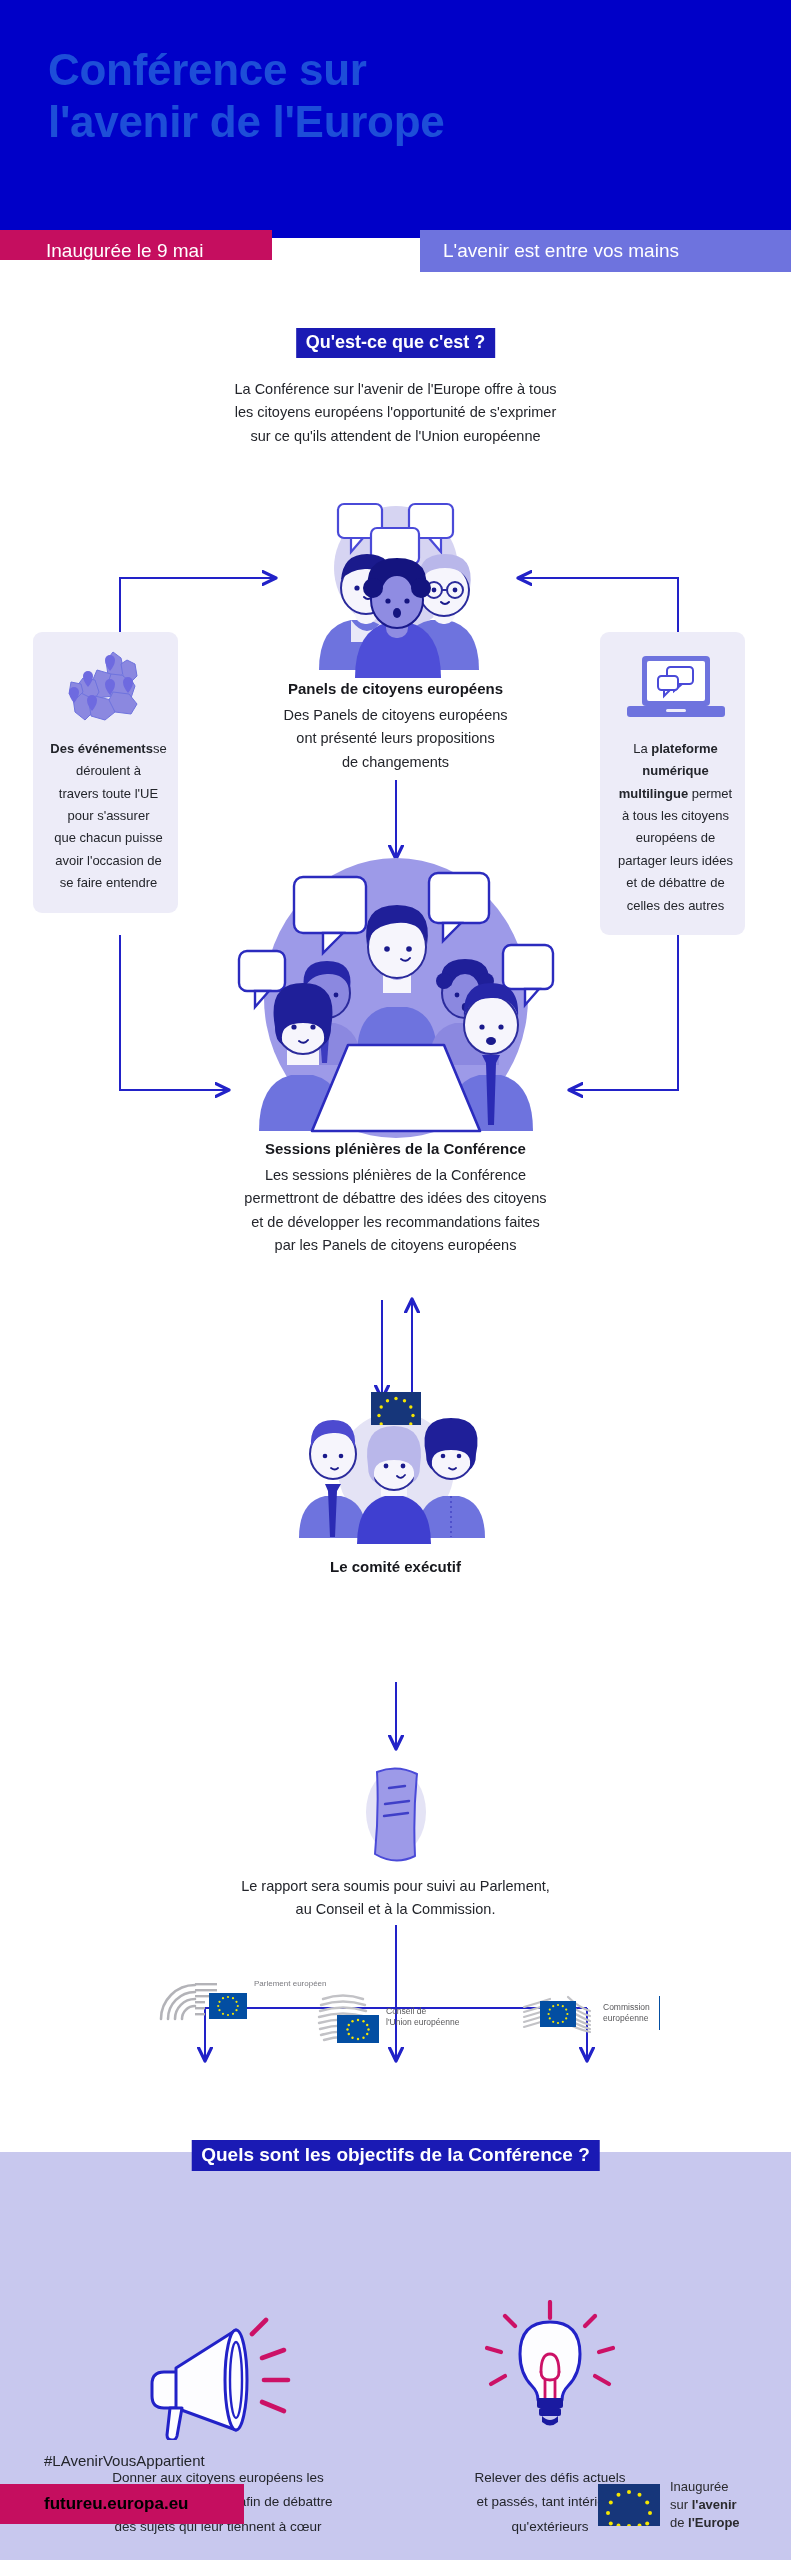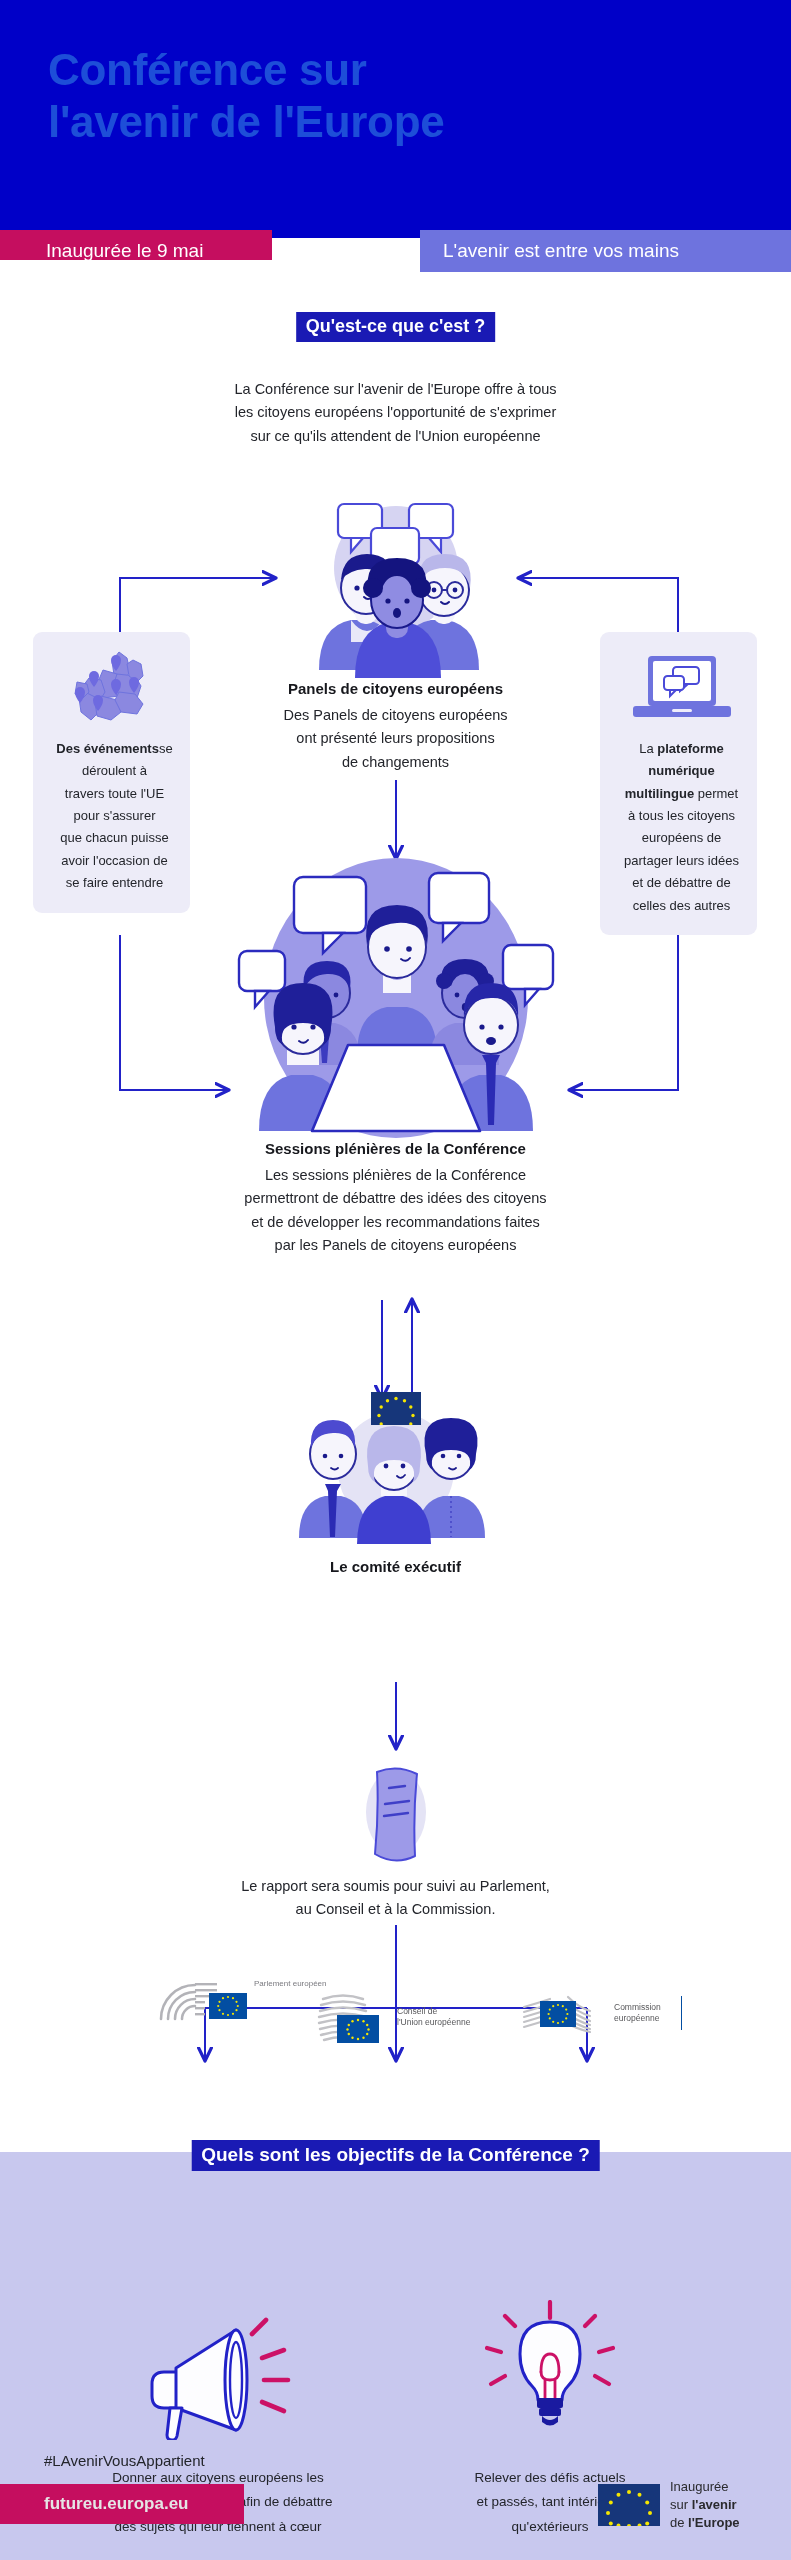--- a/index.html
+++ b/index.html
@@ -26,21 +26,21 @@
     position: absolute; left: 420px; top: 230px; width: 371px; height: 42px;
     background: #6e73de; color: #ffffff; font-size: 19px; line-height: 42px;
     padding-left: 23px;
   }
 
   
   .tag-heading {
     position: absolute; background: #1a1ab4; color: #ffffff; font-weight: bold;
     font-size: 18px; padding: 4px 10px 5px 10px; white-space: nowrap;
   }
-  #heading-what { left: 50%; transform: translateX(-50%); top: 312px; }
+  #heading-what { left: 50%; transform: translateX(-50%); top: 328px; }
   #heading-objectives { left: 50%; transform: translateX(-50%); top: 2140px; font-size: 19px; }
 
   
   .body-text {
     position: absolute; text-align: center; font-size: 14.5px; line-height: 1.62; color: #23252b;
     white-space: pre-line;
   }
   .block-title {
     position: absolute; text-align: center; font-size: 15px; font-weight: bold; color: #17181d;
     width: 100%; left: 0;
@@ -49,21 +49,21 @@
   #panels-title { top: 680px; }
   #panels-text { left: 50%; transform: translateX(-50%); top: 704px; width: 470px; }
   #plenary-title { top: 1140px; }
   #plenary-text { left: 50%; transform: translateX(-50%); top: 1164px; width: 520px; }
   #exec-title { top: 1558px; }
   #exec-text { left: 50%; transform: translateX(-50%); top: 1582px; width: 500px; }
   #report-text { left: 50%; transform: translateX(-50%); top: 1875px; width: 500px; }
 
   
   .side-card {
-    position: absolute; width: 157px; background: #edecf8; border-radius: 9px;
+    position: absolute; width: 145px; background: #edecf8; border-radius: 9px;
     padding: 14px 4px 18px 10px; text-align: center;
   }
   #card-events { left: 33px; top: 632px; }
   #card-platform { left: 600px; top: 632px; }
   .side-card .card-text {
     font-size: 13px; line-height: 1.72; color: #23252b; margin-top: 6px; white-space: pre-line;
   }
   .side-card .card-text b { font-weight: bold; }
   .card-icon { height: 86px; display: flex; align-items: center; justify-content: center; }
 
@@ -72,39 +72,39 @@
   #illus-panels { left: 50%; transform: translateX(-50%); top: 500px; }
   #illus-plenary { left: 50%; transform: translateX(-50%); top: 855px; }
   #illus-exec { left: 50%; transform: translateX(-50%); top: 1392px; }
   #illus-report { left: 50%; transform: translateX(-50%); top: 1760px; }
 
   
   #connectors { position: absolute; left: 0; top: 0; width: 791px; height: 2560px; pointer-events: none; }
 
   
   .logo-row { position: absolute; left: 0; top: 1975px; width: 791px; height: 80px; }
-  .logo-item { position: absolute; display: flex; align-items: center; gap: 16px; }
+  .logo-item { position: absolute; display: flex; align-items: center; gap: 5px; }
   #logo-parliament { left: 155px; top: 4px; flex-direction: row; align-items: flex-start; gap: 3px; }
   #logo-council { left: 315px; top: 14px; }
   #logo-commission { left: 520px; top: 14px; }
   .logo-caption { font-size: 8.5px; line-height: 1.25; color: #58585b; white-space: pre-line; }
   #logo-parliament .logo-caption { color: #7b7b80; font-size: 8px; }
 
   
   .objectives-bg { position: absolute; left: 0; top: 2152px; width: 791px; height: 408px; background: #c8c8ee; }
   .obj-col { position: absolute; text-align: center; }
   #obj-col-1 { left: 68px; top: 2290px; width: 300px; }
   #obj-col-2 { left: 410px; top: 2290px; width: 280px; }
   .obj-icon { height: 150px; display: flex; align-items: flex-end; justify-content: center; }
   .obj-text { font-size: 13.5px; line-height: 1.8; color: #23252b; margin-top: 26px; white-space: pre-line; }
 
   .hashtag { position: absolute; left: 44px; top: 2452px; font-size: 15px; color: #23252b; }
   .url-bar {
     position: absolute; left: 0; top: 2484px; width: 244px; height: 40px; background: #c50e5f;
-    color: #e5e5e5; font-weight: bold; font-size: 17px; line-height: 40px; padding-left: 44px;
+    color: #000000; font-weight: bold; font-size: 17px; line-height: 40px; padding-left: 44px;
   }
   .cofoe-logo { position: absolute; left: 598px; top: 2478px; display: flex; align-items: center; gap: 10px; }
   .cofoe-text { font-size: 13px; line-height: 1.38; color: #2a2a2e; white-space: pre-line; }
   .cofoe-text b { font-weight: bold; }
 </style>
 </head>
 <body>
 
 <div class="page">
 

